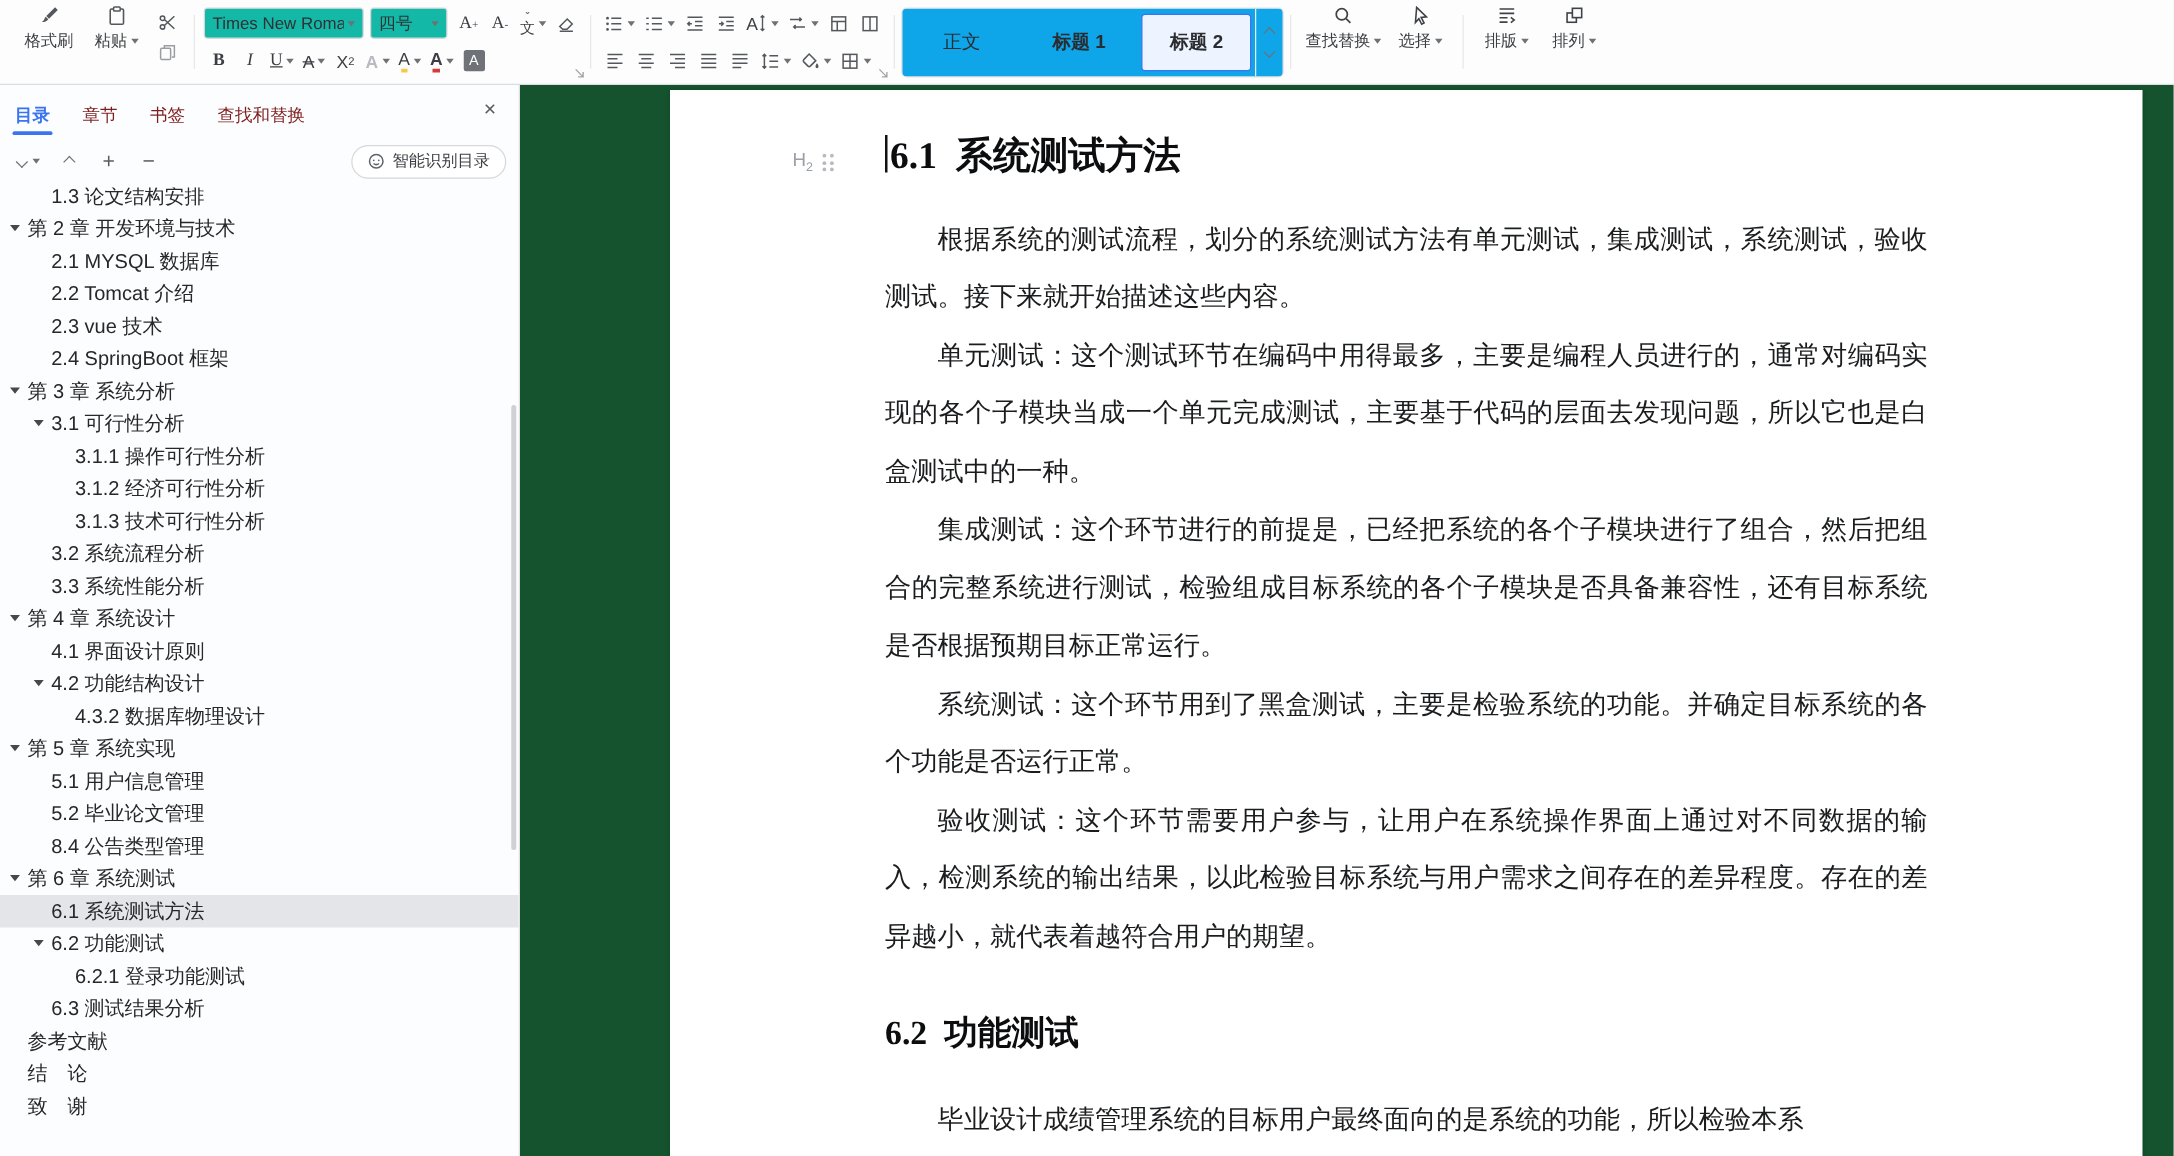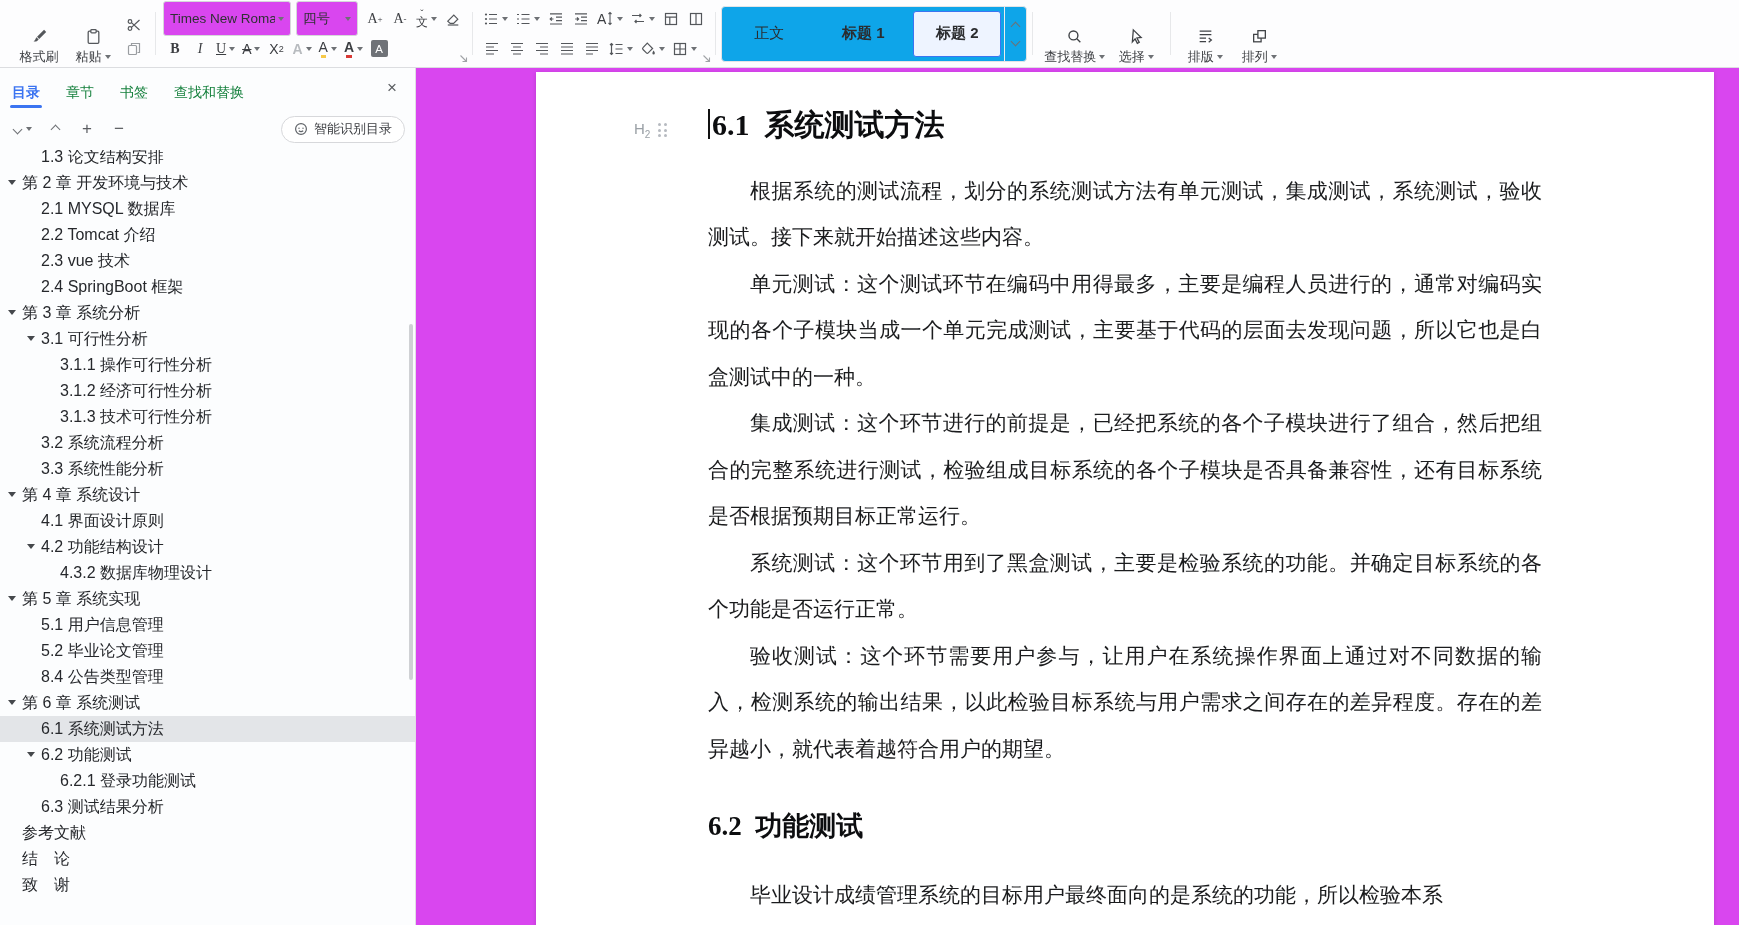--- a/index.html
+++ b/index.html
@@ -6,26 +6,26 @@
 html,body{width:1739px;height:925px;overflow:hidden;}
 body{font-family:"Liberation Sans","DejaVu Sans",sans-serif;background:#e8e9eb;color:#3c3e42;position:relative;}
 
 
 .toolbar{position:absolute;left:0;top:0;width:1739px;height:68px;background:#fdfdfe;border-bottom:1px solid #dcdde0;display:flex;align-items:stretch;padding:4px 8px;z-index:5;}
 .vsep{width:1px;background:#e7e8ea;margin:8px 3px;}
 .group{position:relative;display:flex;flex-direction:column;justify-content:space-between;padding:0 4px;}
 .trow{display:flex;align-items:center;height:29px;gap:1px;}
 .tbtn{display:inline-flex;align-items:center;justify-content:center;min-width:24px;height:25px;padding:0 3px;border-radius:3px;font-size:14px;color:#3c3e42;cursor:default;}
 .caret{width:0;height:0;border-left:3.5px solid transparent;border-right:3.5px solid transparent;border-top:4px solid #6e7175;margin-left:3px;}
-.bigwrap{display:flex;align-items:flex-end;height:100%;}
+.bigwrap{display:flex;align-items:flex-start;height:100%;}
 .bigbtn{min-width:54px;display:flex;flex-direction:column;align-items:center;justify-content:center;gap:5px;border-radius:4px;padding:0 4px;}
 .bigbtn .lbl{display:flex;align-items:center;font-size:13px;color:#3c3e42;line-height:1;white-space:nowrap;}
 .smallcol{display:flex;flex-direction:column;justify-content:space-around;align-items:center;padding:2px;}
 .icbtn{width:24px;height:24px;display:flex;align-items:center;justify-content:center;border-radius:3px;}
-.combo{display:flex;align-items:center;height:35px;border:1px solid #d6d7da;border-radius:3px;background:#d946ef;padding:0 6px;font-size:13.5px;color:#2f3134;}
+.combo{display:flex;align-items:center;height:25px;border:1px solid #d6d7da;border-radius:3px;background:#14b8a6;padding:0 6px;font-size:13.5px;color:#2f3134;}
 .combo .ctext{flex:1;white-space:nowrap;overflow:hidden;}
 .combo-font{width:128px;margin-right:4px;}
 .combo-size{width:62px;margin-right:4px;}
 .launcher{position:absolute;right:1px;bottom:0;opacity:.8;}
 .serifG{font-family:"Liberation Serif","DejaVu Serif",serif;}
 .boldG{font-weight:bold;}
 .italG{font-style:italic;}
 .undG{text-decoration:underline;}
 .strikeG{text-decoration:line-through;}
 sup.sm{font-size:9px;line-height:0;}
@@ -44,40 +44,40 @@
 .styleitem.s-h1,.styleitem.s-h2{font-weight:bold;}
 .styleitem.selected{border-color:#3b74f1;background:#eef4ff;}
 .galscroll{display:flex;flex-direction:column;justify-content:center;gap:8px;padding:0 7px;border-left:1px solid #ececee;height:100%;}
 .chev{width:7px;height:7px;border-right:1.6px solid #6e7175;border-bottom:1.6px solid #6e7175;}
 .chev.down{transform:rotate(45deg);}
 .chev.up{transform:rotate(-135deg);}
 
 
 .sidebar{position:absolute;left:0;top:68px;bottom:0;width:416px;background:#fcfdfe;border-right:1px solid #dfe0e3;}
 .side-tabs{position:relative;display:flex;align-items:flex-end;gap:26px;height:40px;padding:0 12px 9px;}
-.side-tab{font-size:14px;color:#15803d;position:relative;line-height:1;white-space:nowrap;}
+.side-tab{font-size:14px;color:#7f1d1d;position:relative;line-height:1;white-space:nowrap;}
 .side-tab.active{color:#3b74f1;font-weight:bold;}
 .side-tab.active::after{content:"";position:absolute;left:-2px;right:-2px;bottom:-9px;height:3px;border-radius:1.5px;background:#3b74f1;}
 .side-close{position:absolute;right:12px;top:9px;width:22px;height:22px;display:flex;align-items:center;justify-content:center;font-size:17px;color:#5a5d61;}
 .side-tools{display:flex;align-items:center;height:42px;padding:0 10px;gap:6px;}
 .sbtn{width:26px;height:26px;display:flex;align-items:center;justify-content:center;border-radius:3px;color:#5a5d61;font-size:17px;gap:2px;}
 .smart-btn{margin-left:auto;display:flex;align-items:center;gap:6px;height:27px;padding:0 12px;border:1px solid #d7d8db;border-radius:14px;background:#fff;font-size:13px;color:#3c3e42;white-space:nowrap;}
 .toc-list{position:absolute;top:82px;bottom:0;left:0;right:0;overflow:hidden;}
 .toc-inner{margin-top:-6px;}
 .toc-row{position:relative;height:26px;display:flex;align-items:center;padding-left:22px;font-size:16px;color:#26282c;white-space:nowrap;}
 .toc-row.lv1{padding-left:41px;}
 .toc-row.lv2{padding-left:60px;}
 .toc-row.selected{background:#e3e5e8;}
 .tri{display:none;position:absolute;left:8px;top:50%;margin-top:-3px;width:0;height:0;border-left:4px solid transparent;border-right:4px solid transparent;border-top:5px solid #45484c;}
 .toc-row.expandable .tri{display:block;}
 .toc-row.lv1.expandable .tri{left:27px;}
 .side-scrollbar{position:absolute;right:2px;top:256px;width:4px;height:356px;border-radius:2px;background:#cfd1d4;}
 
 
-.main{position:absolute;left:416px;top:68px;right:0;bottom:0;background:#d946ef;overflow:hidden;}
+.main{position:absolute;left:416px;top:68px;right:0;bottom:0;background:#14532d;overflow:hidden;}
 .page{position:absolute;left:120px;top:4px;width:1178px;height:1400px;background:#fff;box-shadow:0 1px 4px rgba(0,0,0,.15);}
 .h-marker{position:absolute;left:98px;top:48px;display:flex;align-items:center;gap:8px;color:#9aa0a6;}
 .h2tag{font-size:15px;}
 .h2tag sub{font-size:10px;}
 .dots{display:grid;grid-template-columns:repeat(2,3px);grid-auto-rows:3px;gap:2.5px;}
 .dots i{width:3px;height:3px;border-radius:50%;background:#b6bac0;}
 .doc{padding:34px 172px 0;font-family:"Liberation Serif","DejaVu Serif",serif;color:#1b1c1e;}
 .doc h1{font-size:30px;line-height:1.25;color:#0c0d0f;white-space:pre-wrap;}
 .caret-bar{display:inline-block;width:2px;height:30px;background:#111;vertical-align:-4px;margin-right:2px;}
 .paras{margin-top:24px;}

